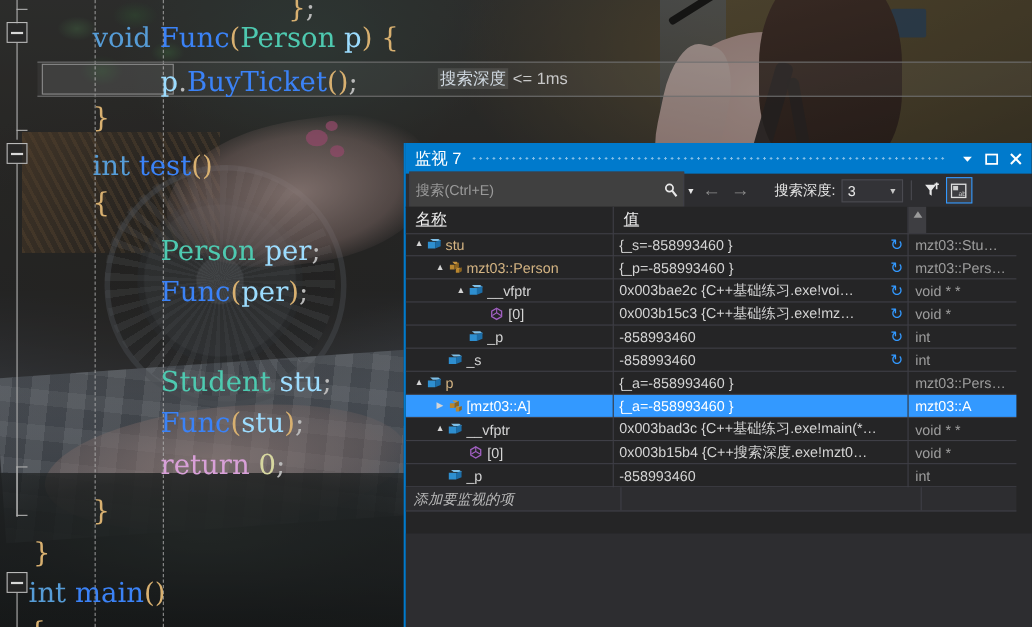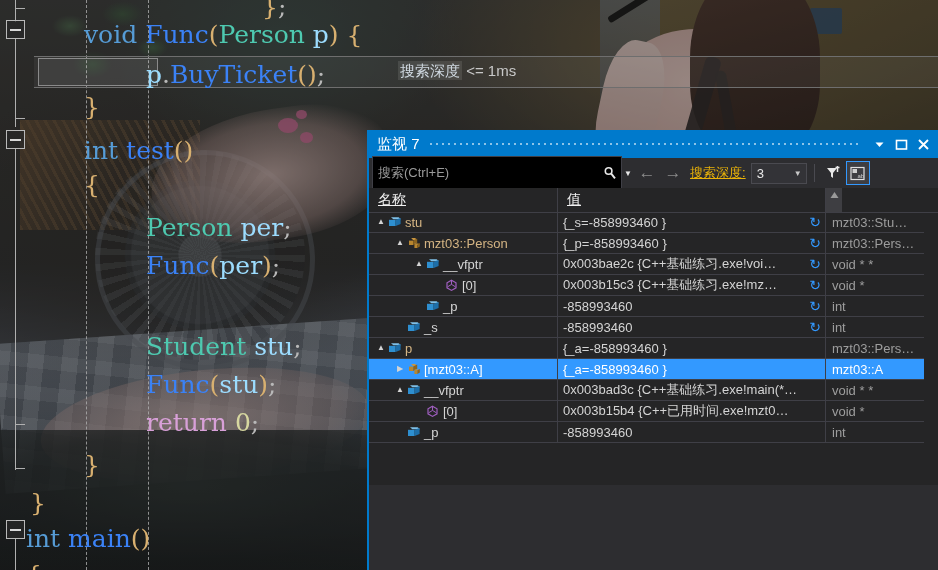--- a/index.html
+++ b/index.html
@@ -188,34 +188,34 @@
     width:22px;height:24px;display:flex;align-items:center;justify-content:center;
     color:#fff;cursor:default;
   }
   .tb-btn svg{display:block;}
 
   .toolbar{
     height:30px;background:#2d2d30;display:flex;align-items:center;
     border-bottom:1px solid #3f3f46;
   }
   .searchbox{
-    width:250px;height:34px;margin-left:3px;background:#000000;border:1px solid #3f3f46;
+    width:250px;height:34px;margin-left:3px;background:#404040;border:1px solid #3f3f46;
     display:flex;align-items:center;box-sizing:border-box;justify-content:center;
   }
   .search-ph{flex:1;color:#9a9a9a;font-size:13px;padding-left:5px;white-space:nowrap;}
   .search-ico{width:22px;display:flex;align-items:center;justify-content:center;color:#e8e8e8;}
   .caret{
     width:12px;display:flex;align-items:center;justify-content:center;
     color:#e8e8e8;font-size:8px;
   }
   .navarrow{
     width:26px;height:24px;display:flex;align-items:center;justify-content:center;
     color:#8c8c8c;font-size:17px;
   }
-  .depth-label{color:#eab308;font-size:13px;margin-left:4px;white-space:nowrap;text-decoration:underline;}
+  .depth-label{color:#e5e5e5;font-size:13px;margin-left:18px;white-space:nowrap;}
   .depth-sel{
     width:56px;height:21px;margin-left:5px;background:#333337;border:1px solid #4a4a50;
     display:flex;align-items:center;box-sizing:border-box;
   }
   .depth-val{flex:1;color:#e8e8e8;font-size:13px;padding-left:5px;}
   .depth-caret{width:16px;text-align:center;color:#c8c8c8;font-size:8px;}
   .tb-sep{width:1px;height:18px;background:#4a4a50;margin:0 7px;}
   .tool-ico{
     width:24px;height:24px;display:flex;align-items:center;justify-content:center;
   }
@@ -582,21 +582,21 @@
             <span class="rowicon">
               <svg width="13" height="13" viewBox="0 0 13 13">
                 <path d="M6.5 1.2 L11 3.8 L11 8.8 L6.5 11.4 L2 8.8 L2 3.8 Z" fill="none" stroke="#a05fc0" stroke-width="1.2"></path>
                 <path d="M6.5 1.2 L6.5 5.4 M6.5 5.4 L2.6 7.8 M6.5 5.4 L10.4 7.8" stroke="#a05fc0" stroke-width="1"></path>
               </svg>
             </span>
             <span class="rname plain">[0]</span>
           </div>
           <div class="vsep"></div>
           <div class="cell c-val">
-            <span>0x003b15b4 {C++已用时间.exe!mzt0…</span>
+            <span>0x003b15b4 {C++搜索深度.exe!mzt0…</span>
           </div>
           <div class="vsep"></div>
           <div class="cell c-type">void *</div>
         </div>
         <div class="row">
           <div class="cell c-name" style="padding-left: 25px;">
             <span class="twisty"></span>
             <span class="rowicon">
               <svg width="14" height="12" viewBox="0 0 14 12">
                 <path d="M3 1.2 L10.6 1.2 L13 3.2 L5.4 3.2 Z" fill="#7fc0e8"></path>
@@ -606,16 +606,22 @@
             </span>
             <span class="rname plain">_p</span>
           </div>
           <div class="vsep"></div>
           <div class="cell c-val">
             <span>-858993460</span>
           </div>
           <div class="vsep"></div>
           <div class="cell c-type">int</div>
         </div>
+        <div class="addrow">
+          <div class="c-name">添加要监视的项</div>
+          <div class="vsep"></div>
+          <div class="c-val"></div>
+          <div class="vsep"></div>
+        </div>
       </div>
   </div>
 
 </div>
 
 </body></html>

